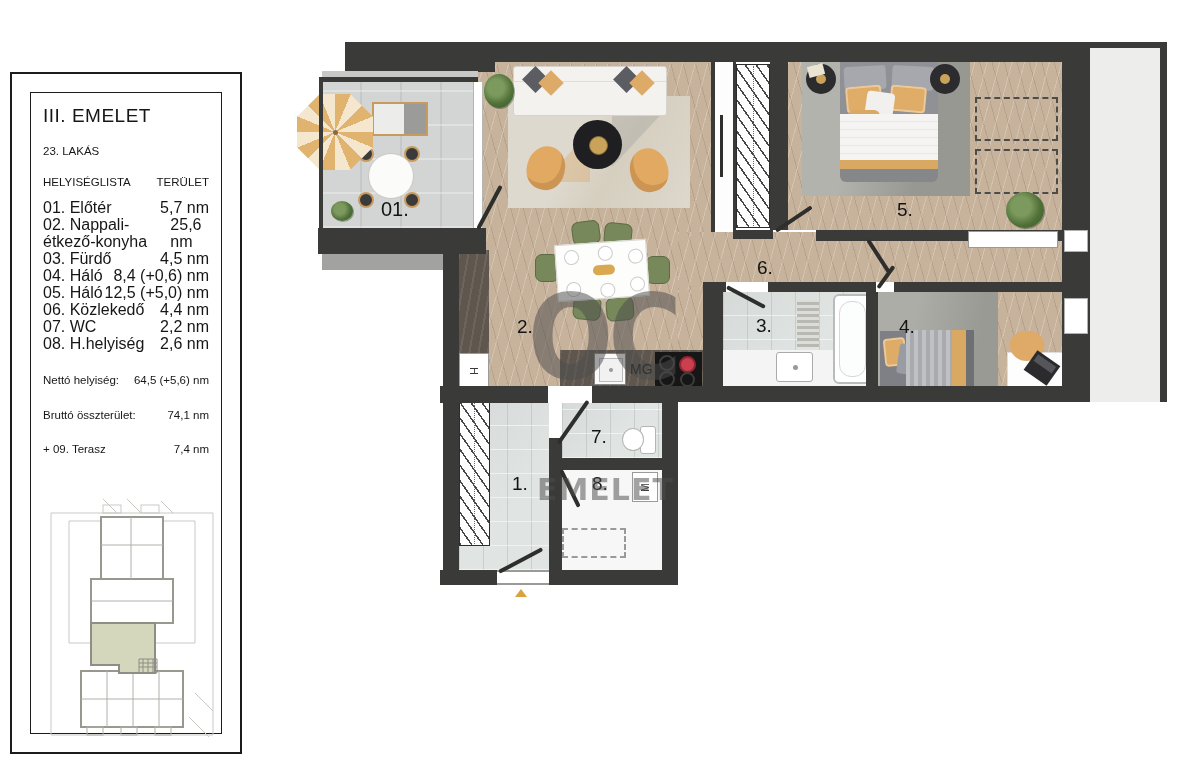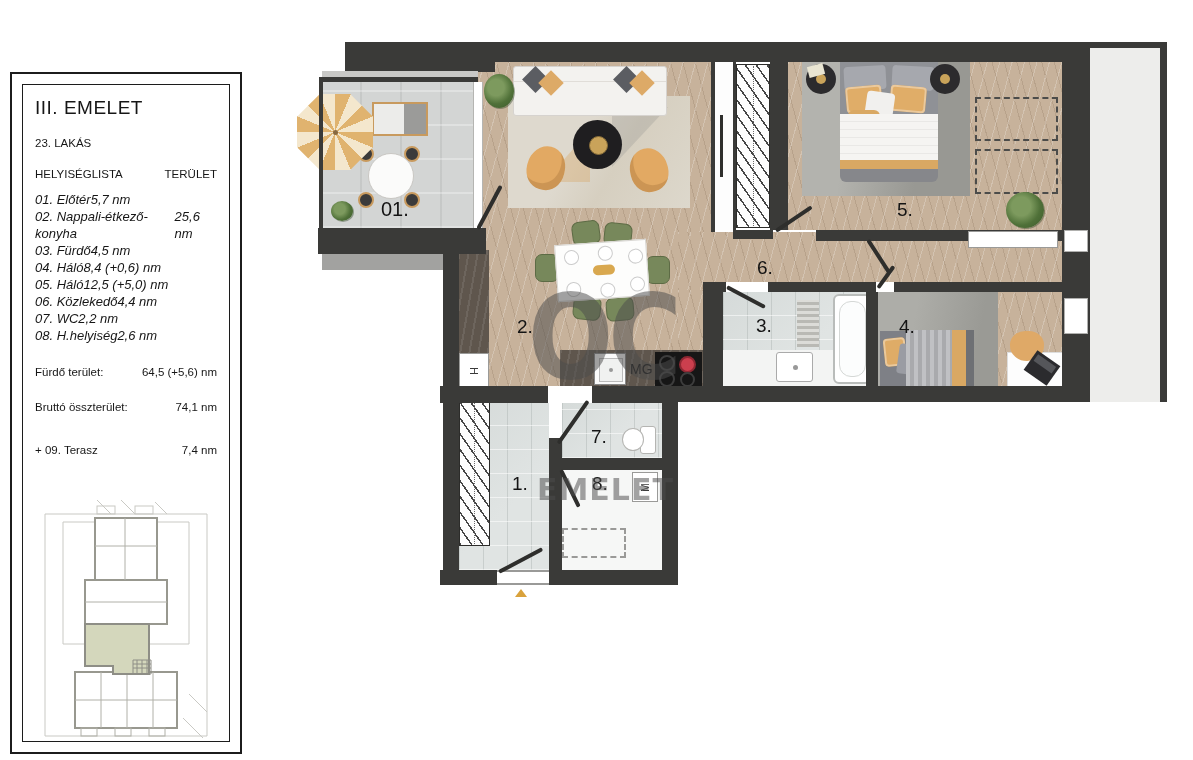--- a/index.html
+++ b/index.html
@@ -1,27 +1,27 @@
 <!DOCTYPE html>
 <html><head>
 <meta charset="utf-8">
 <style>
   html,body{margin:0;padding:0;background:#fff;}
   #canvas{position:relative;width:1193px;height:760px;background:#fff;overflow:hidden;
           font-family:"Liberation Sans",sans-serif;color:#161616;}
   .abs{position:absolute;}
   
-  .panel{left:10px;top:72px;width:232px;height:682px;border:2px solid #1c1c1c;background:#fff;box-sizing:border-box;padding:10px;}
+  .panel{left:10px;top:72px;width:232px;height:682px;border:2px solid #1c1c1c;background:#fff;box-sizing:border-box;padding:18px;}
   .panel-inner{width:100%;height:100%;border:1px solid #1c1c1c;box-sizing:border-box;padding:12px 12px 0 12px;}
   .p-title{font-size:19px;letter-spacing:.5px;}
   .p-apt{font-size:11.5px;margin-top:18px;}
   .p-headrow{display:flex;justify-content:space-between;font-size:11.5px;margin-top:19px;}
   .p-headrow .bold{font-weight:normal;}
   .p-list{margin-top:11px;}
-  .p-row{display:flex;font-size:13px;line-height:17px;font-style:italic;}
+  .p-row{display:flex;justify-content:space-between;font-size:16px;line-height:17px;}
   .p-total{display:flex;justify-content:space-between;font-size:11.5px;}
   .minimap{margin-top:38px;text-align:center;}
   
   .wall{position:absolute;background:#3a3a38;z-index:5;}
   .gap{position:absolute;background:#ffffff;z-index:6;}
   .dline{position:absolute;height:4px;background:#2e2e2c;border-radius:2px;transform-origin:0 50%;z-index:7;}
   .wood{position:absolute;background-color:#c7b29b;z-index:1;
     background-image:repeating-linear-gradient(105deg,rgba(255,255,255,.22) 0 1px,rgba(255,255,255,0) 1px 12px),
                      repeating-linear-gradient(75deg,rgba(100,76,52,.16) 0 1px,rgba(0,0,0,0) 1px 12px);}
   .tile{position:absolute;background-color:#e0e4e3;z-index:1;
@@ -89,28 +89,28 @@
         <div class="p-row">
             <span>07. WC</span>
             <span>2,2 nm</span>
           </div>
         <div class="p-row">
             <span>08. H.helyiség</span>
             <span>2,6 nm</span>
           </div>
       </div>
       <div class="p-total" style="margin-top:22px">
-        <span>Fürdő terület:</span>
+        <span>Nettó helyiség:</span>
         <span>64,5 (+5,6) nm</span>
       </div>
       <div class="p-total" style="margin-top:23px">
         <span>Bruttó összterület:</span>
         <span>74,1 nm</span>
       </div>
-      <div class="p-total" style="margin-top:31px">
+      <div class="p-total" style="margin-top:22px">
         <span>+ 09. Terasz</span>
         <span>7,4 nm</span>
       </div>
       <div class="minimap">
         <svg width="178" height="250" viewBox="0 0 178 250">
           <g fill="none" stroke="#c9c9c4" stroke-width="1">
             <path d="M8,20 H170 V242 H8 Z"></path>
             <path d="M26,28 H152 V150 H26 Z"></path>
             <path d="M60,6 L74,20 M84,6 L98,20 M118,8 L130,20"></path>
             <path d="M152,200 L170,218 M146,224 L166,244"></path>

